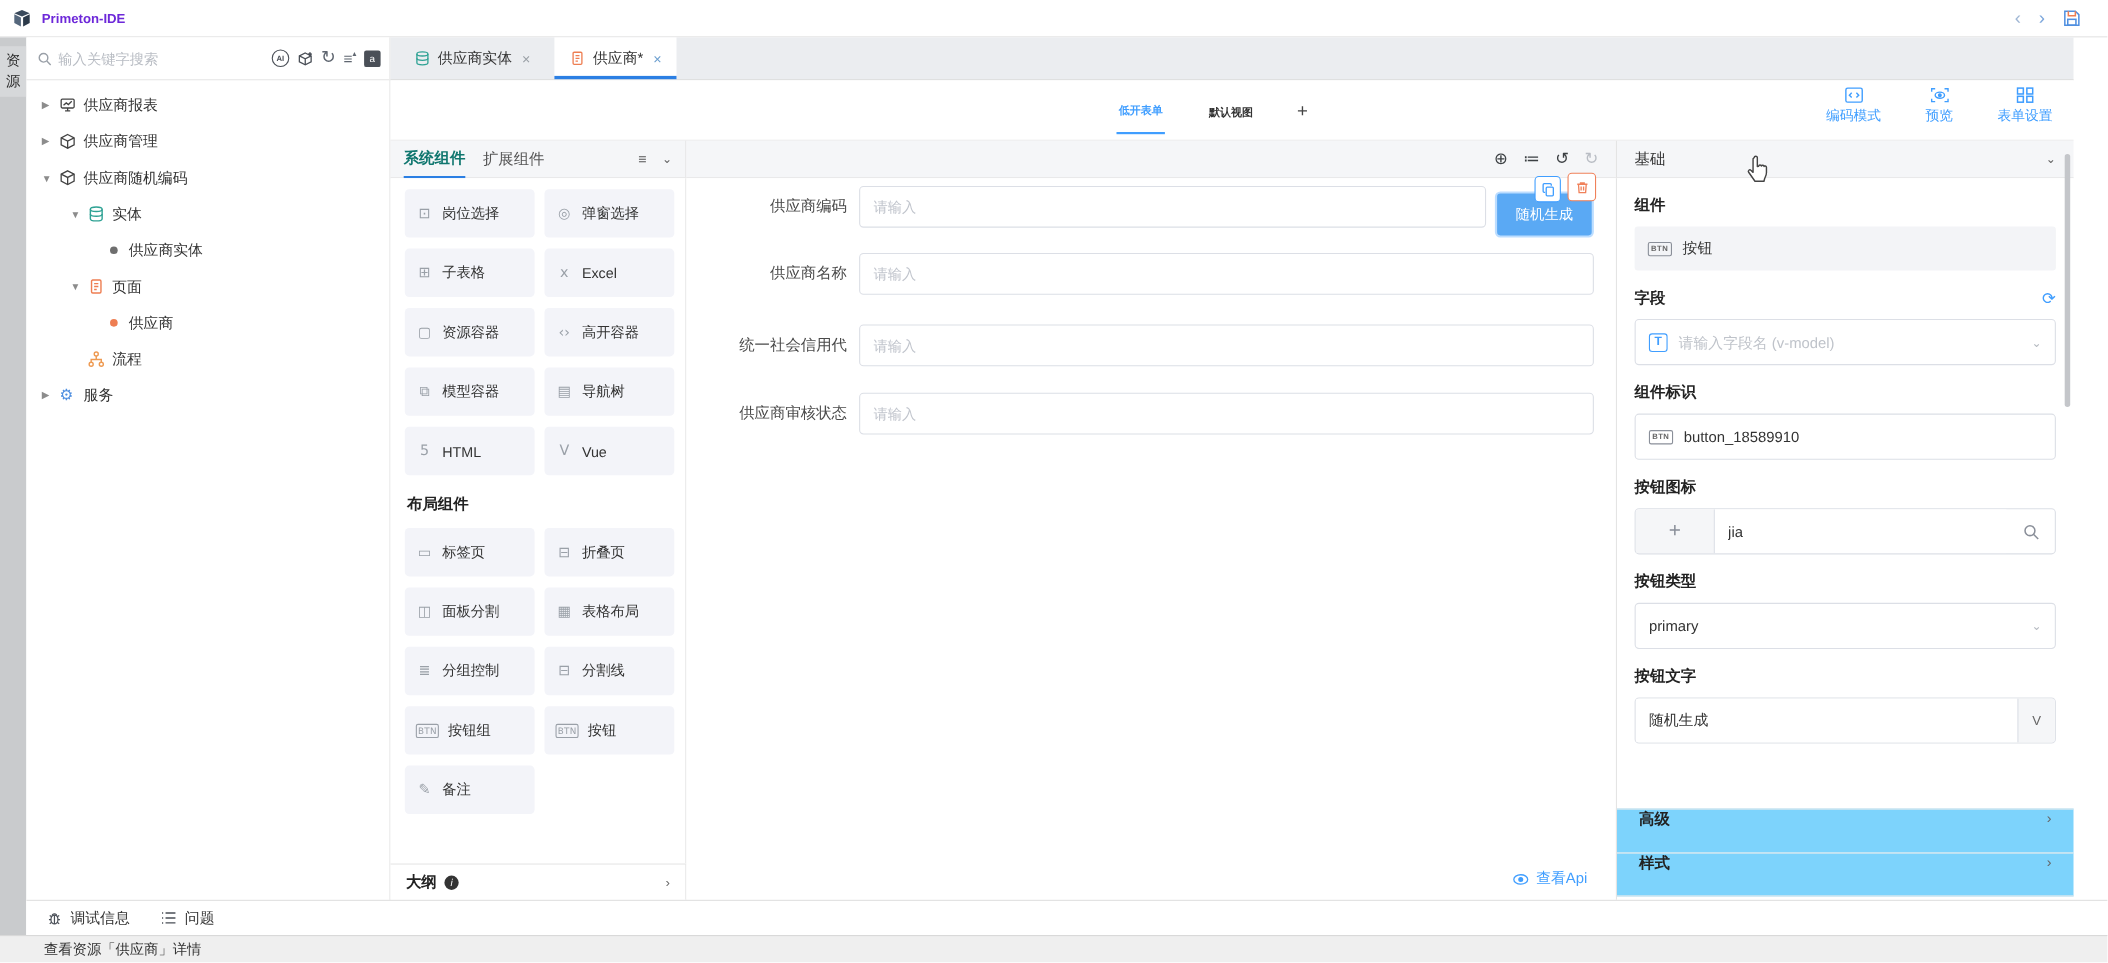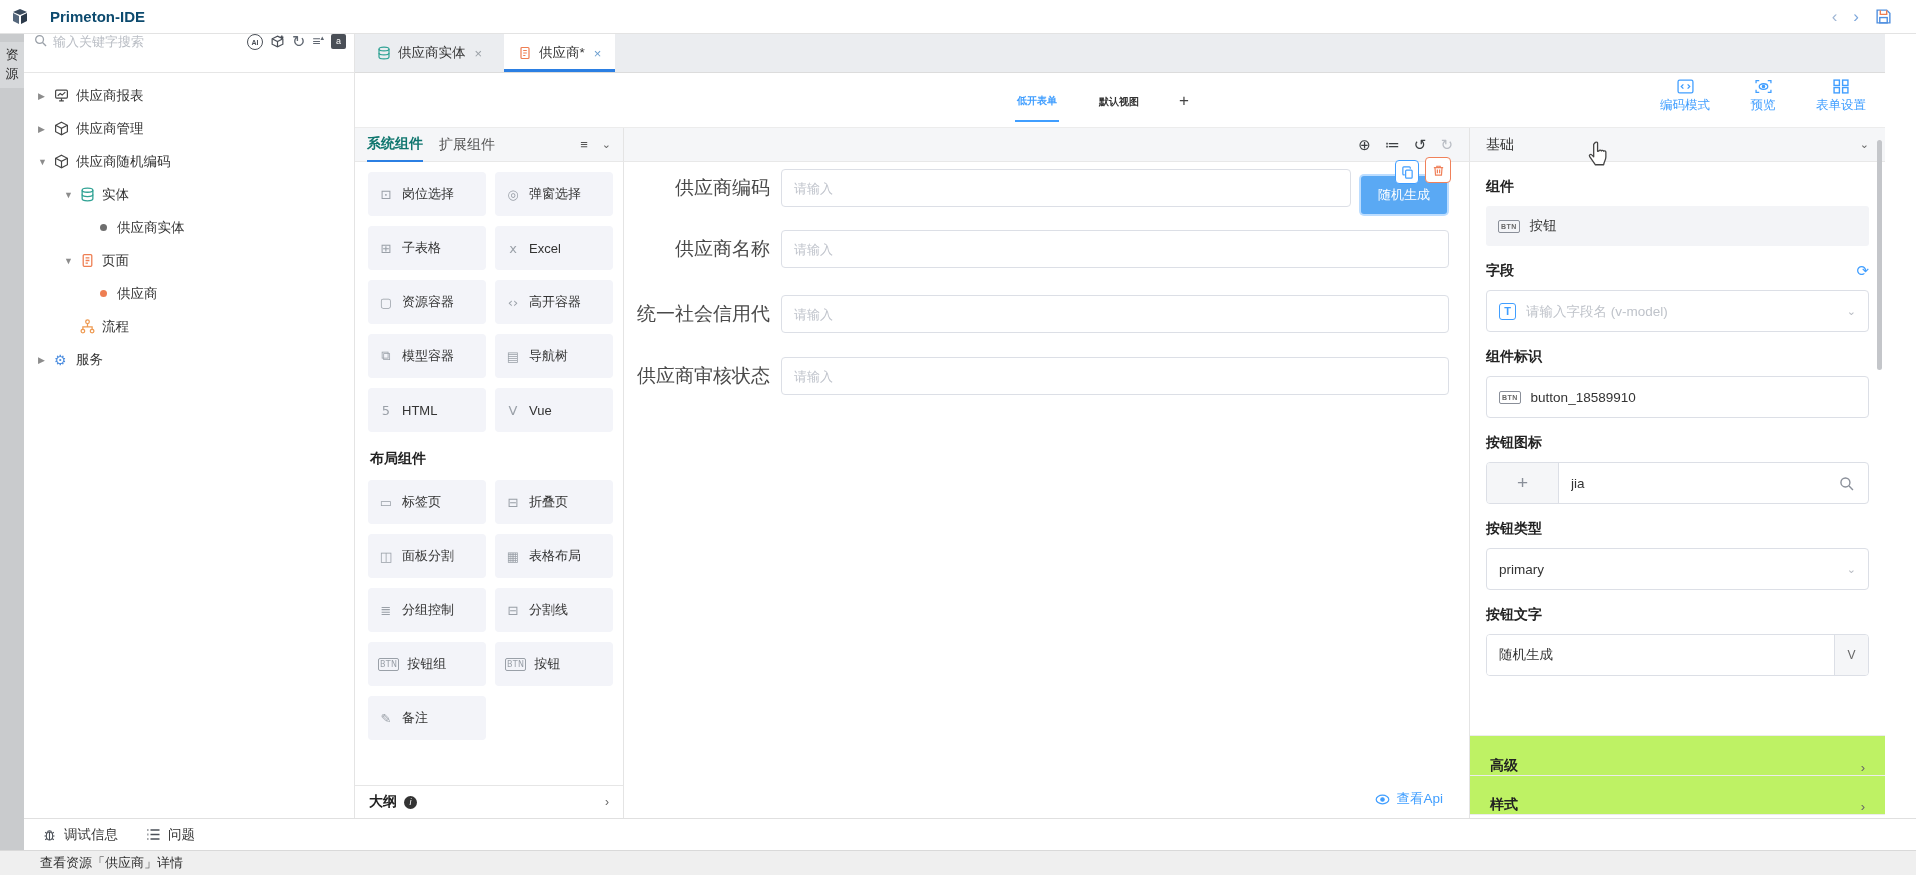--- a/index.html
+++ b/index.html
@@ -3,33 +3,33 @@
 <meta charset="utf-8">
 <style>
   * { margin:0; padding:0; box-sizing:border-box; }
   html,body { width:1916px; height:875px; overflow:hidden; background:#fff;
     font-family:"Liberation Sans","DejaVu Sans",sans-serif; color:#333; font-size:13px; }
   .app { position:relative; width:1916px; height:875px; background:#fff; }
 
   
   .titlebar { position:absolute; left:0; top:0; width:1916px; height:34px; background:#fff;
     border-bottom:1px solid #e3e3e3; display:flex; align-items:center; padding:0 10px; }
-  .app-title { font-size:15px; font-weight:bold; color:#0c4a6e; margin-left:20px; }
+  .app-title { font-size:12px; font-weight:bold; color:#6d28d9; margin-left:8px; }
   .titlebar-right { margin-left:auto; display:flex; align-items:center; gap:16px; padding-right:14px; }
   .navarrow { font-size:17px; color:#7da7dc; cursor:pointer; line-height:1; }
 
   
   .left-rail { position:absolute; left:0; top:34px; width:24px; height:816px; background:#c9cbcd; }
   .left-rail-label { margin-top:8px; width:24px; text-align:center; font-size:13px; color:#2b2b2b;
     line-height:1.45; word-break:break-all; padding:4px 0; background:#d6d8da; }
 
   
   .res-panel { position:absolute; left:24px; top:34px; width:331px; height:816px; background:#fff;
     border-right:1px solid #e4e4e4; }
-  .search-row { height:39px; border-bottom:1px solid #e6e6e6; display:flex; align-items:flex-start; padding:0 8px; }
+  .search-row { height:39px; border-bottom:1px solid #e6e6e6; display:flex; align-items:center; padding:0 8px; }
   .search-input { flex:1; border:none; outline:none; font-size:13px; color:#333; min-width:0; }
   .search-input::placeholder { color:#b9bdc4; }
   .sicon { color:#5f6670; font-size:14px; line-height:1; margin-left:7px; cursor:pointer; flex:none; }
   .ai-badge { width:16px; height:16px; border:1px solid #4a4f57; border-radius:50%; font-size:7px;
     display:flex; align-items:center; justify-content:center; color:#4a4f57; font-weight:bold; }
   .tr-badge { width:15px; height:15px; background:#4a4f57; border-radius:2px; color:#fff; font-size:9px;
     display:flex; align-items:center; justify-content:center; }
   .tree { padding-top:6px; }
   .tree-row { height:33px; display:flex; align-items:center; font-size:13.5px; color:#333; cursor:pointer; }
   .lv0 { padding-left:14px; } .lv1 { padding-left:40px; } .lv2 { padding-left:76px; }
@@ -92,21 +92,21 @@
   .comp-footer { position:absolute; left:355px; top:785px; width:269px; height:33px; background:#fff;
     border-top:1px solid #e6e6e6; border-right:1px solid #e4e4e4; display:flex; align-items:center; padding:0 14px; }
   .comp-footer .ft-label { font-size:14px; font-weight:bold; color:#222; }
   .info-badge { width:13px; height:13px; border-radius:50%; background:#333; color:#fff; font-size:9px;
     display:inline-flex; align-items:center; justify-content:center; margin-left:7px; font-style:italic; }
   .comp-footer .chev { margin-left:auto; color:#666; font-size:12px; cursor:pointer; }
 
   
   .canvas { position:absolute; left:624px; top:162px; width:845px; height:656px; background:#fff; }
   .form-row { position:absolute; display:flex; align-items:center; }
-  .f-label { width:148px; text-align:right; padding-right:11px; font-size:19px; color:#4a4a4a;
+  .f-label { width:148px; text-align:right; padding-right:11px; font-size:14px; color:#4a4a4a;
     white-space:nowrap; overflow:hidden; flex:none; }
   .f-input { height:38px; border:1px solid #dcdfe6; border-radius:4px; padding:0 12px; font-size:13px;
     color:#333; outline:none; background:#fff; }
   .f-input::placeholder { color:#c0c4cc; }
   .gen-btn { position:absolute; left:728px; top:7px; width:86px; height:38px; background:#5aa9f4;
     color:#fff; font-size:13px; border:none; border-radius:3px; cursor:pointer;
     box-shadow:0 0 0 2px rgba(64,158,255,.35); }
   .float-ic { position:absolute; width:24px; height:24px; background:#fff; border-radius:4px;
     display:flex; align-items:center; justify-content:center; cursor:pointer; }
   .float-copy { border:1.5px solid #409eff; left:762px; top:-9px; }
@@ -134,21 +134,21 @@
   .icon-composite { height:42px; border:1px solid #dcdfe6; border-radius:4px; display:flex; align-items:stretch; overflow:hidden; }
   .plus-cell { width:72px; background:#f5f6f8; border-right:1px solid #dcdfe6; display:flex; align-items:center;
     justify-content:center; font-size:19px; color:#8a8f99; cursor:pointer; }
   .icon-composite input { border:none; outline:none; flex:1; padding:0 12px; font-size:13.5px; color:#333; min-width:0; }
   .search-cell { width:44px; display:flex; align-items:center; justify-content:center; cursor:pointer; }
   .text-composite { height:42px; border:1px solid #dcdfe6; border-radius:4px; display:flex; align-items:stretch; overflow:hidden; }
   .text-composite input { border:none; outline:none; flex:1; padding:0 12px; font-size:13.5px; color:#333; min-width:0; }
   .v-cell { width:34px; background:#f5f6f8; border-left:1px solid #dcdfe6; display:flex; align-items:center;
     justify-content:center; color:#666; font-size:12px; cursor:pointer; }
   .collapse-rows { position:absolute; left:1469px; top:735px; width:416px; border-left:1px solid #e4e4e4; }
-  .collapse-row { height:40px; background:#bef264; border-top:1px solid #ececec; display:flex; align-items:flex-end;
+  .collapse-row { height:40px; background:#7dd3fc; border-top:1px solid #ececec; display:flex; align-items:flex-start;
     padding:0 20px; font-size:14px; font-weight:bold; color:#222; cursor:pointer;gap:28px; }
   .collapse-row:last-child { border-bottom:1px solid #ececec; }
   .collapse-row .chev { margin-left:auto; font-weight:normal; color:#666; font-size:13px; }
   .props-scrollbar { position:absolute; left:1877px; top:140px; width:5px; height:230px; background:#c4c6ca; border-radius:3px; }
 
   
   .hand-cursor { position:absolute; left:1586px; top:140px; z-index:50; pointer-events:none; }
 
   
   .right-rail { position:absolute; left:1885px; top:34px; width:31px; height:816px; background:#fbfbfb;

